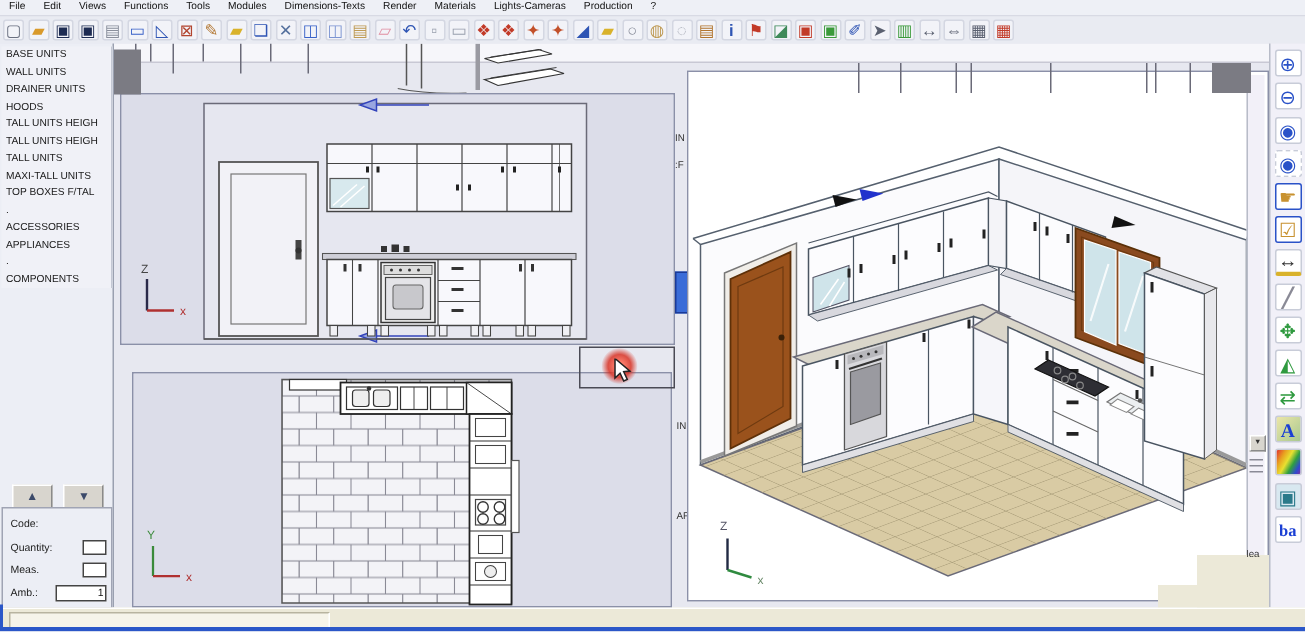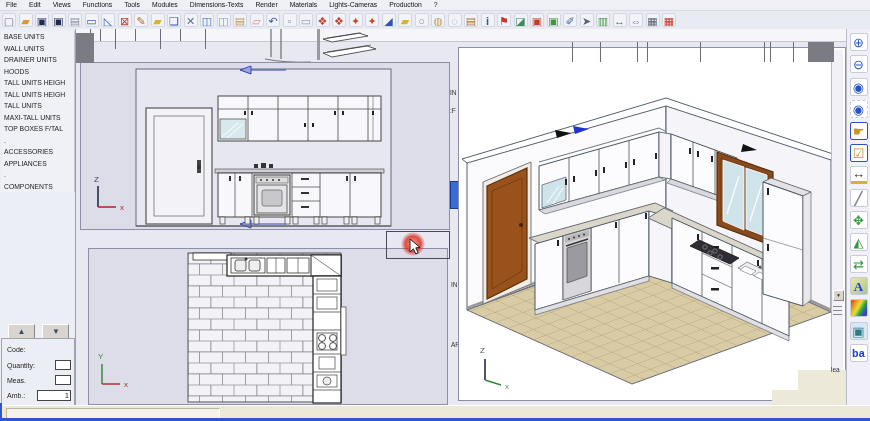--- a/index.html
+++ b/index.html
@@ -39,21 +39,21 @@
   
   .righttb{position:absolute;left:846px;top:29px;width:24px;height:376px;background:#f1f0f8;border-left:1px solid #b8bcc8;box-sizing:border-box;text-align:center;}
   .rt{display:block;width:18px;height:18px;margin:4.2px auto 0 auto;font-size:13px;line-height:18px;text-align:center;background:#fff;border:1px solid #c8ccd8;border-radius:2px;color:#2a52c8;box-sizing:border-box;overflow:hidden;}
   .rt-hand{color:#c89230;border-color:#2a52c8;}
   .rt-measure{color:#333;border-bottom:3px solid #d9b22b;line-height:14px;}
   .rt-par{color:#8a8a96;font-weight:bold;}
   .rt-green{color:#2f9a3f;}
   .rt-A{font-weight:bold;color:#1a3fd4;background:linear-gradient(135deg,#ece6a8,#a8c890);font-family:"Liberation Serif",serif;}
   .rt-pal{background:linear-gradient(120deg,#e03030 0%,#e8a020 25%,#e8e030 45%,#30a040 65%,#3048d0 85%,#8030a0 100%);}
   .rt-img{color:#2a7a8a;background:#d8e8f0;}
-  .rt-ba{font-family:Liberation Mono, monospace;font-weight:bold;color:#1a3fd4;font-size:11px;}
+  .rt-ba{font-family:Liberation Serif, serif;font-weight:bold;color:#1a3fd4;font-size:11px;}
   
   .statusbar{position:absolute;left:0;top:405px;width:870px;height:13px;background:#ece9d8;border-top:1px solid #fff;}
   .statuscell{position:absolute;left:6px;top:2px;width:212px;height:9px;background:#f6f4ea;border:1px solid;border-color:#b8b4a0 #fff #fff #b8b4a0;}
   .bluebottom{position:absolute;left:0;top:418px;width:870px;height:3px;background:#2b57c8;}
   .blueleft{position:absolute;left:0;top:403px;width:2px;height:15px;background:#2b57c8;}
   .beige{position:absolute;background:#ece9d8;z-index:6;}
   svg{display:block;}
 </style>
 </head>
 <body>

